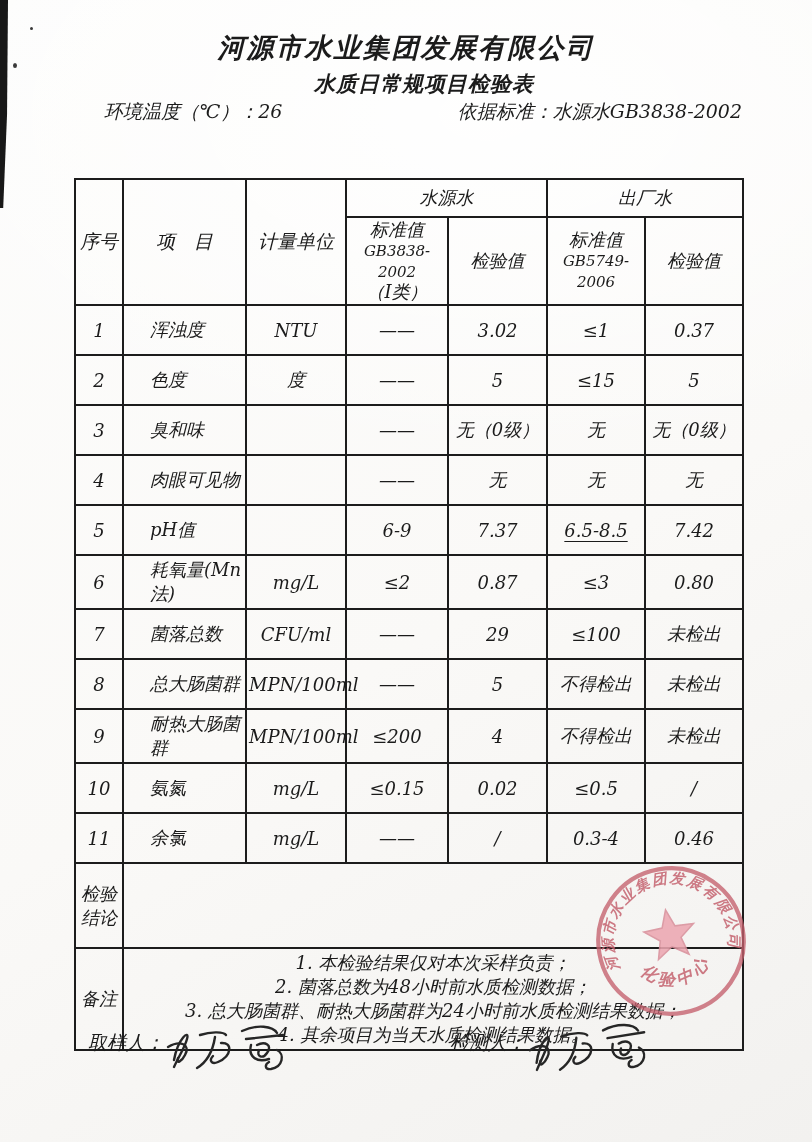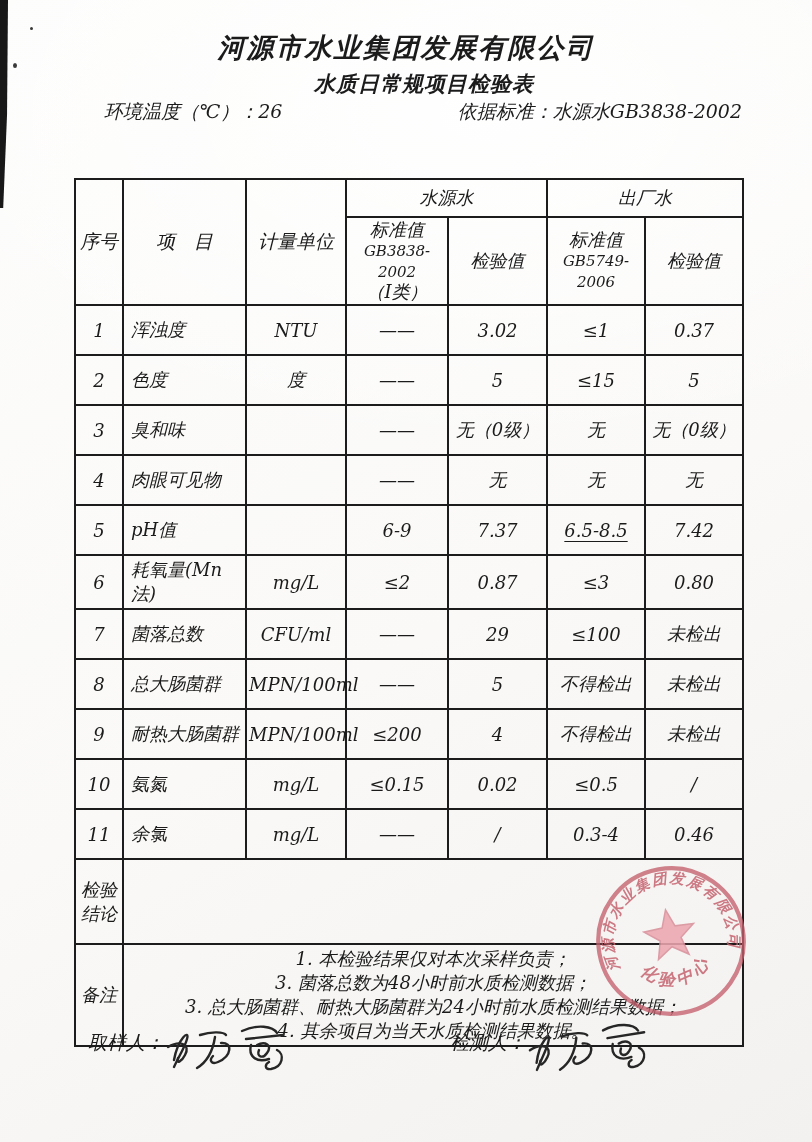--- a/index.html
+++ b/index.html
@@ -43,21 +43,21 @@
   }
   table.inspection th, table.inspection td {
     border:2px solid #1c1c1c; text-align:center; vertical-align:middle;
     font-weight:normal; font-size:18px; padding:2px;
   }
   thead .group-h { height:38px; font-size:19px; }
   thead .sub-h  { height:65px; font-size:17px; line-height:20px; }
   thead .sub-h .gb { font-size:15px; letter-spacing:0; }
   thead th.span-h { font-size:19px;margin-left:44px; }
   tbody tr.data-row { height:50px; }
-  tbody td.item-cell { text-align:left; padding-left:7px;border-radius:12px; }
+  tbody td.item-cell { text-align:left; padding-left:26px;border-radius:12px; }
   .underline { text-decoration:underline; text-underline-offset:4px; }
   tr.conclusion-row { height:85px;padding-left:34px; }
   tr.remarks-row { height:98px; }
   td.label-cell { font-size:18px; line-height:24px; }
   td.remarks-content { text-align:left; padding:4px 10px; vertical-align:middle; }
   td.remarks-content div { font-size:18px; line-height:24px; white-space:nowrap; }
   td.conclusion-content { text-align:left; }
 
   .signatures { position:absolute; left:88px; top:1028px; width:640px; height:70px; font-size:19px; }
   .sig-block { position:absolute; top:0; display:flex; align-items:flex-start; }
@@ -229,21 +229,21 @@
         <td class="label-cell">
           <span>检验</span><br>
           <span>结论</span>
         </td>
         <td colspan="6" class="conclusion-content"></td>
       </tr>
       <tr class="remarks-row">
         <td class="label-cell">备注</td>
         <td colspan="6" class="remarks-content">
             <div>1. 本检验结果仅对本次采样负责；</div>
-            <div>3. 菌落总数为48小时前水质检测数据；</div>
+            <div>2. 菌落总数为48小时前水质检测数据；</div>
             <div>3. 总大肠菌群、耐热大肠菌群为24小时前水质检测结果数据；</div>
             <div>4. 其余项目为当天水质检测结果数据。</div>
           </td>
       </tr>
     </tbody>
   </table>
 
   <div class="signatures">
     <svg width="0" height="0" style="position:absolute">
       <defs>

